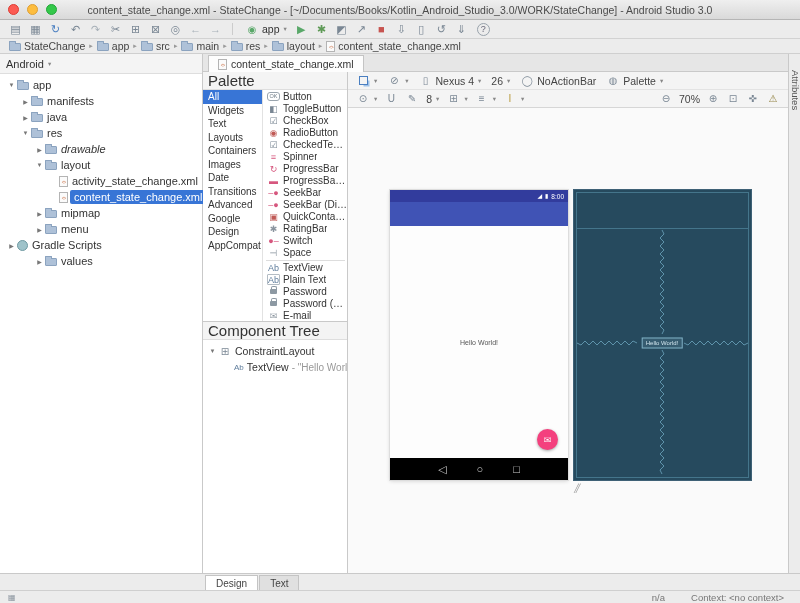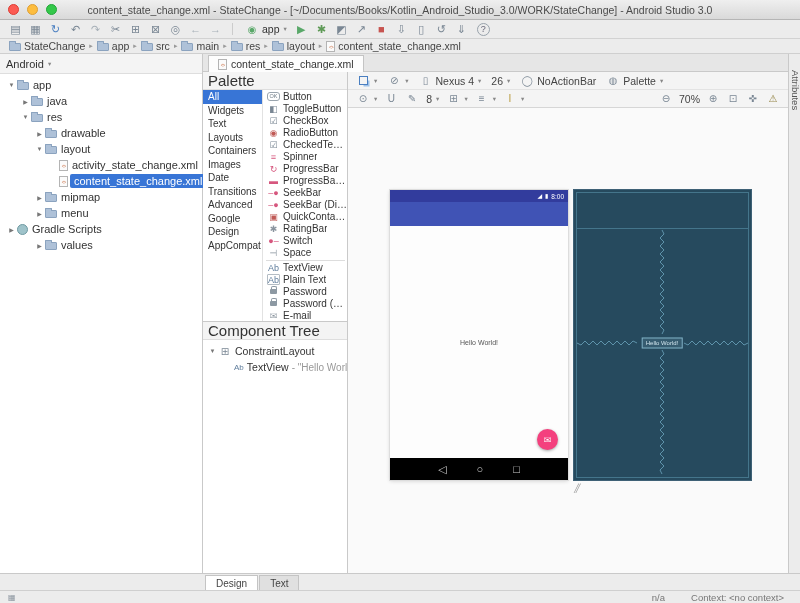--- a/index.html
+++ b/index.html
@@ -207,28 +207,33 @@
     </div>
     <div class="tree">
         <div class="tree-row" style="padding-left: 6px;">
           <span class="tw-arrow">▼</span>
           <span class="ic-folder"></span>
           <span class="tree-label">app</span>
         </div>
         <div class="tree-row" style="padding-left: 20px;">
           <span class="tw-arrow">▶</span>
           <span class="ic-folder"></span>
+          <span class="tree-label">manifests</span>
+        </div>
+        <div class="tree-row" style="padding-left: 20px;">
+          <span class="tw-arrow">▶</span>
+          <span class="ic-folder"></span>
           <span class="tree-label">java</span>
         </div>
         <div class="tree-row" style="padding-left: 20px;">
           <span class="tw-arrow">▼</span>
           <span class="ic-folder"></span>
           <span class="tree-label">res</span>
         </div>
-        <div class="tree-row" style="padding-left: 34px;">
+        <div class="tree-row" style="padding-left: 34px; font-style: italic;">
           <span class="tw-arrow">▶</span>
           <span class="ic-folder"></span>
           <span class="tree-label">drawable</span>
         </div>
         <div class="tree-row" style="padding-left: 34px;">
           <span class="tw-arrow">▼</span>
           <span class="ic-folder"></span>
           <span class="tree-label">layout</span>
         </div>
         <div class="tree-row" style="padding-left: 48px;">

